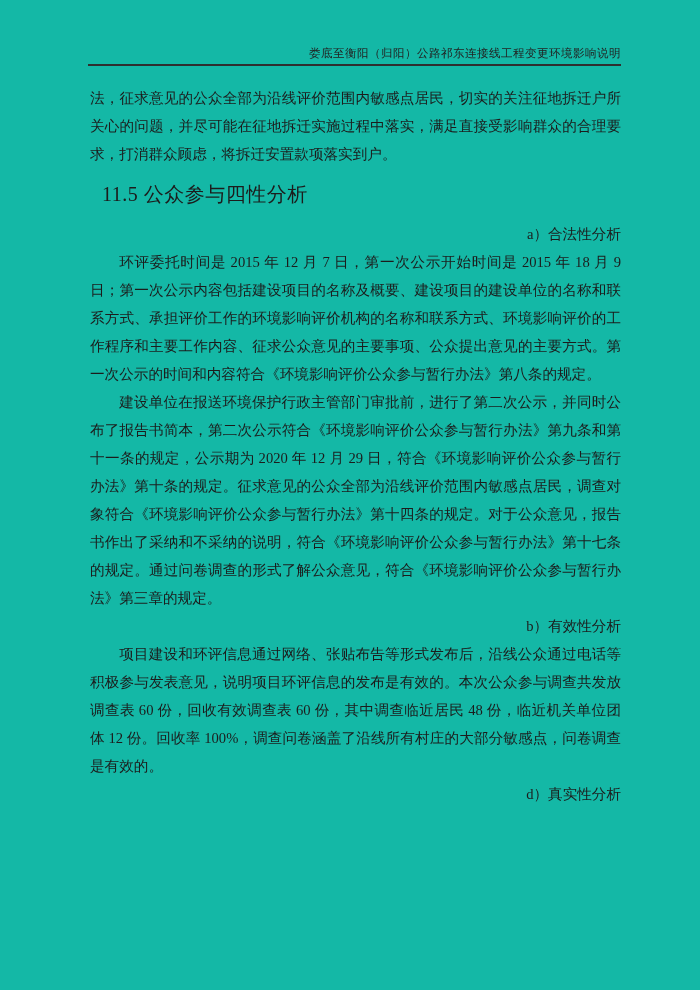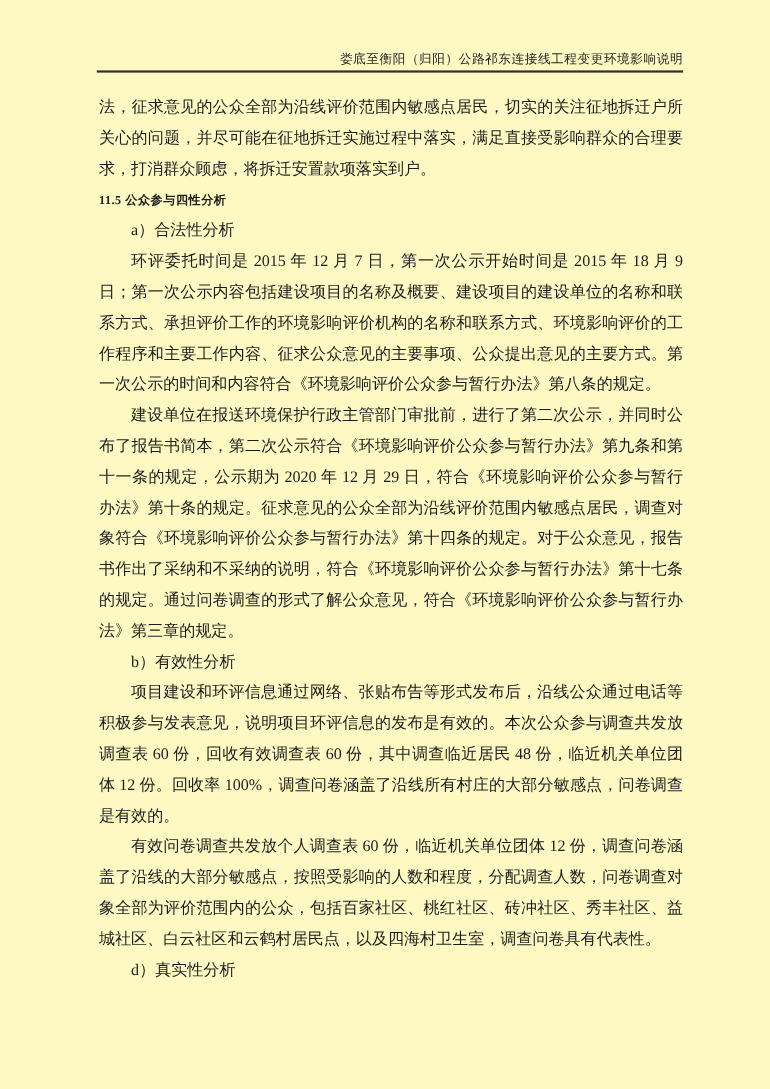--- a/index.html
+++ b/index.html
@@ -5,21 +5,21 @@
   html, body {
     margin: 0;
     padding: 0;
     background: #e8e8e8;
   }
   .page {
     position: relative;
     width: 700px;
     height: 990px;
     margin: 0 auto;
-    background: #fef9c3;
+    background: #14b8a6;
     font-family: "Liberation Serif", "DejaVu Serif", serif;
     color: #1c1c1c;
     overflow: hidden;
   }
   .header-title {
     position: absolute;
     top: 46px;
     left: 88px;
     width: 533px;
     text-align: right;
@@ -46,30 +46,30 @@
     text-justify: inter-ideograph;
   }
   .content p {
     margin: 0;
     text-indent: 2em;
   }
   .content p.continuation {
     text-indent: 0;
   }
   .content h2.section-heading {
-    margin: 0;
-    font-size: 11px;
-    font-weight: bold;
+    margin: 12px;
+    font-size: 20px;
+    font-weight: normal;
     line-height: 28px;
     text-indent: 0;
     letter-spacing: 0.5px;
   }
   .content p.subheading {
     text-indent: 2em;
-    text-align: left;
+    text-align: right;
   }
   .page-number {
     position: absolute;
     bottom: 52px;
     left: 0;
     width: 100%;
     text-align: right;
     font-size: 11.5px;
     color: #333;
     margin-left: 48px;
@@ -94,21 +94,20 @@
 
     <p>环评委托时间是 2015 年 12 月 7 日，第一次公示开始时间是 2015 年 18 月 9 日；第一次公示内容包括建设项目的名称及概要、建设项目的建设单位的名称和联系方式、承担评价工作的环境影响评价机构的名称和联系方式、环境影响评价的工作程序和主要工作内容、征求公众意见的主要事项、公众提出意见的主要方式。第一次公示的时间和内容符合《环境影响评价公众参与暂行办法》第八条的规定。</p>
 
     <p>建设单位在报送环境保护行政主管部门审批前，进行了第二次公示，并同时公布了报告书简本，第二次公示符合《环境影响评价公众参与暂行办法》第九条和第十一条的规定，公示期为 2020 年 12 月 29 日，符合《环境影响评价公众参与暂行办法》第十条的规定。征求意见的公众全部为沿线评价范围内敏感点居民，调查对象符合《环境影响评价公众参与暂行办法》第十四条的规定。对于公众意见，报告书作出了采纳和不采纳的说明，符合《环境影响评价公众参与暂行办法》第十七条的规定。通过问卷调查的形式了解公众意见，符合《环境影响评价公众参与暂行办法》第三章的规定。</p>
 
     <p class="subheading">b）有效性分析</p>
 
     <p>项目建设和环评信息通过网络、张贴布告等形式发布后，沿线公众通过电话等积极参与发表意见，说明项目环评信息的发布是有效的。本次公众参与调查共发放调查表 60 份，回收有效调查表 60 份，其中调查临近居民 48 份，临近机关单位团体 12 份。回收率 100%，调查问卷涵盖了沿线所有村庄的大部分敏感点，问卷调查是有效的。</p>
 
 
-    <p>有效问卷调查共发放个人调查表 60 份，临近机关单位团体 12 份，调查问卷涵盖了沿线的大部分敏感点，按照受影响的人数和程度，分配调查人数，问卷调查对象全部为评价范围内的公众，包括百家社区、桃红社区、砖冲社区、秀丰社区、益城社区、白云社区和云鹤村居民点，以及四海村卫生室，调查问卷具有代表性。</p>
 
     <p class="subheading">d）真实性分析</p>
 
 
   </div>
 
   <div class="page-number">141</div>
 
 </div>
 

